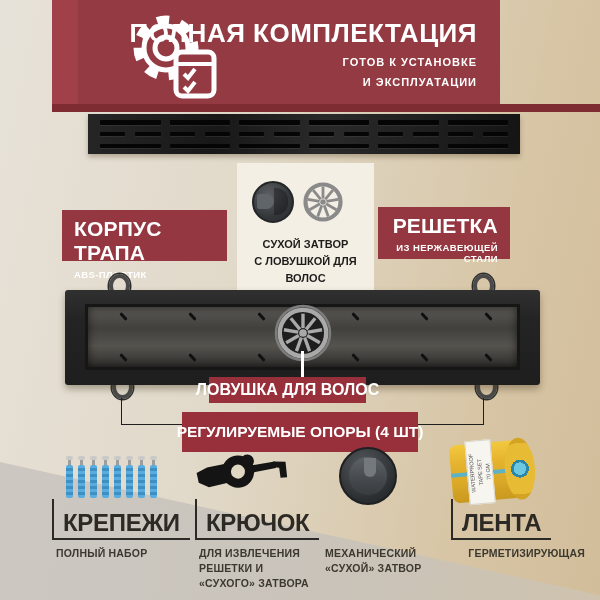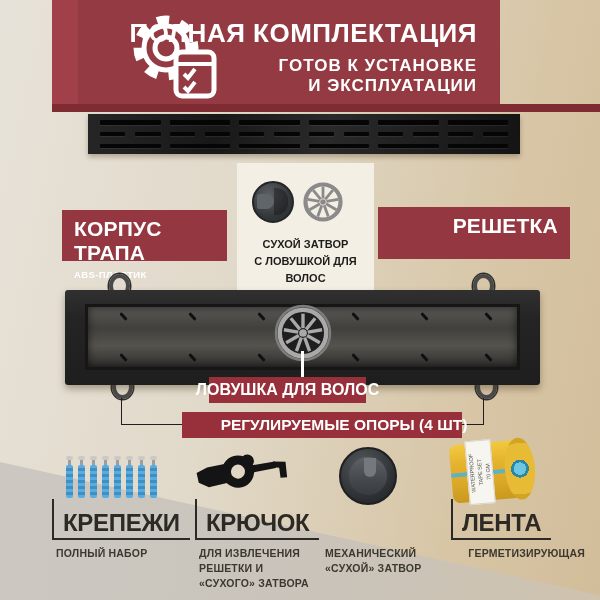--- a/index.html
+++ b/index.html
@@ -11,21 +11,21 @@
   
   .bg-wedge{left:0;top:0;width:600px;height:600px;
             background:linear-gradient(100deg,#cdc9c3 0%,#c9c3ba 60%,#cfc3ae 100%);
             clip-path:polygon(0 77%,100% 99.2%,100% 100%,0 100%);}
 
   
   .banner{left:52px;top:0;width:448px;height:104px;background:#943a42;}
   .banner-stripe{left:0;top:0;width:26px;height:104px;background:#a24049;}
   .banner-underline{left:52px;top:104px;width:548px;height:8px;background:#7e2b31;}
   .banner-title{right:23px;top:18px;color:#fff;font-size:26px;font-weight:bold;letter-spacing:.5px;white-space:nowrap;}
-  .banner-sub{right:23px;color:#fff;font-size:17px;font-weight:bold;letter-spacing:1px;white-space:nowrap;text-align:right;}
+  .banner-sub{right:23px;color:#fff;font-size:11px;font-weight:bold;letter-spacing:1px;white-space:nowrap;text-align:right;}
   .gear-wrap{left:52px;top:8px;width:140px;height:92px;}
 
   
   .grate{left:88px;top:114px;width:432px;height:40px;
          background:linear-gradient(100deg,#262626,#181818 30%,#2a2a2a 55%,#141414 100%);
          box-shadow:0 3px 5px rgba(80,60,30,.35);
          display:flex;gap:9px;padding:6px 12px;box-sizing:border-box;}
   .grate-group{flex:1;display:flex;flex-direction:column;justify-content:space-between;}
   .slot{height:4.5px;background:#050505;border-radius:1px;box-shadow:0 1px 0 rgba(255,255,255,.07);}
   .slot-row{display:flex;justify-content:space-between;}
@@ -40,40 +40,40 @@
   .dry-valve::before{content:"";position:absolute;left:3px;top:11px;width:17px;height:15px;
              background:#60656a;border-radius:3px 8px 8px 3px;}
   .dry-valve::after{content:"";position:absolute;right:4px;top:5px;width:14px;height:27px;
              background:rgba(20,21,23,.45);border-radius:0 12px 12px 0;}
   .cream-text{left:0;top:73px;width:137px;text-align:center;color:#1d1c1a;font-weight:bold;
               font-size:11px;line-height:17px;}
 
   
   .callout{background:#953741;color:#fff;box-sizing:border-box;}
   .callout-left{left:62px;top:210px;width:165px;height:51px;padding:7px 10px 0 12px;}
-  .callout-right{left:378px;top:207px;width:192px;height:52px;padding:7px 12px 0 10px;text-align:right;}
+  .callout-right{left:378px;top:207px;width:132px;height:52px;padding:7px 12px 0 10px;text-align:right;}
   .callout-title{font-size:21px;font-weight:bold;letter-spacing:.2px;}
   .callout-sub{font-size:9.5px;font-weight:bold;letter-spacing:.4px;margin-top:4px;}
 
   
   .loop{width:22px;height:30px;}
   .loop .ring{position:absolute;left:2px;top:2px;width:13px;height:16px;border-radius:50%;
               border:4.5px solid #4a4a4a;box-shadow:0 0 0 1.5px #2e2e2e;background:transparent;}
   .drain-body{left:65px;top:290px;width:475px;height:95px;background:linear-gradient(180deg,#303030,#242424 30%,#1e1e1e);
               border-radius:3px;box-shadow:0 4px 7px rgba(70,55,30,.4);}
   .drain-channel{position:absolute;left:20px;top:14px;right:20px;bottom:15px;
               background:linear-gradient(180deg,#5b5955 0%,#41403d 35%,#55534e 65%,#2f2e2c 100%);
               border:3px solid #161616;box-shadow:inset 0 0 8px rgba(0,0,0,.6);}
   .clip{position:absolute;width:3px;height:9px;background:#101010;transform:rotate(-42deg);border-radius:1px;}
   .pointer-line{left:301px;top:351px;width:3px;height:27px;background:#fff;}
 
   
   .red-label{background:#97303a;color:#fff;font-weight:bold;display:flex;align-items:center;justify-content:center;white-space:nowrap;}
   .hair-label{left:209px;top:377px;width:157px;height:26px;font-size:16px;}
-  .supports-label{left:182px;top:412px;width:236px;height:26px;font-size:15.5px;padding-left:44px;}
+  .supports-label{left:182px;top:412px;width:236px;height:40px;font-size:15.5px;}
   .bracket{box-sizing:border-box;}
   .bracket-left{left:121px;top:398px;width:61px;height:27px;border-left:1.5px solid #1f1f1f;border-bottom:1.5px solid #1f1f1f;}
   .bracket-right{left:418px;top:398px;width:66px;height:27px;border-right:1.5px solid #1f1f1f;border-bottom:1.5px solid #1f1f1f;}
 
   
   .dowels{left:66px;top:456px;display:flex;gap:5px;}
   .dowel{position:relative;width:7px;height:33px;margin-top:9px;border-radius:2px;
          background:repeating-linear-gradient(180deg,#58ace0 0 3px,#3e8fc2 3px 6px);}
   .dowel::before{content:"";position:absolute;left:0;top:-9px;width:7px;height:4px;background:#c9c9c9;border-radius:2px;}
   .dowel::after{content:"";position:absolute;left:2px;top:-5px;width:3px;height:5px;background:#9e9e9e;}
@@ -203,20 +203,21 @@
       <div>ВОЛОС</div>
     </div>
   </div>
 
   <div class="abs callout callout-left">
     <div class="callout-title">КОРПУС ТРАПА</div>
     <div class="callout-sub">ABS-ПЛАСТИК</div>
   </div>
   <div class="abs callout callout-right">
     <div class="callout-title">РЕШЕТКА</div>
+    <div class="callout-sub">ИЗ НЕРЖАВЕЮЩЕЙ СТАЛИ</div>
   </div>
 
   <div class="abs loop" style="left:107px;top:272px;">
       <div class="ring"></div>
     </div>
   <div class="abs loop" style="left:471px;top:272px;">
       <div class="ring"></div>
     </div>
   <div class="abs loop" style="left:110px;top:373px;">
       <div class="ring"></div>

